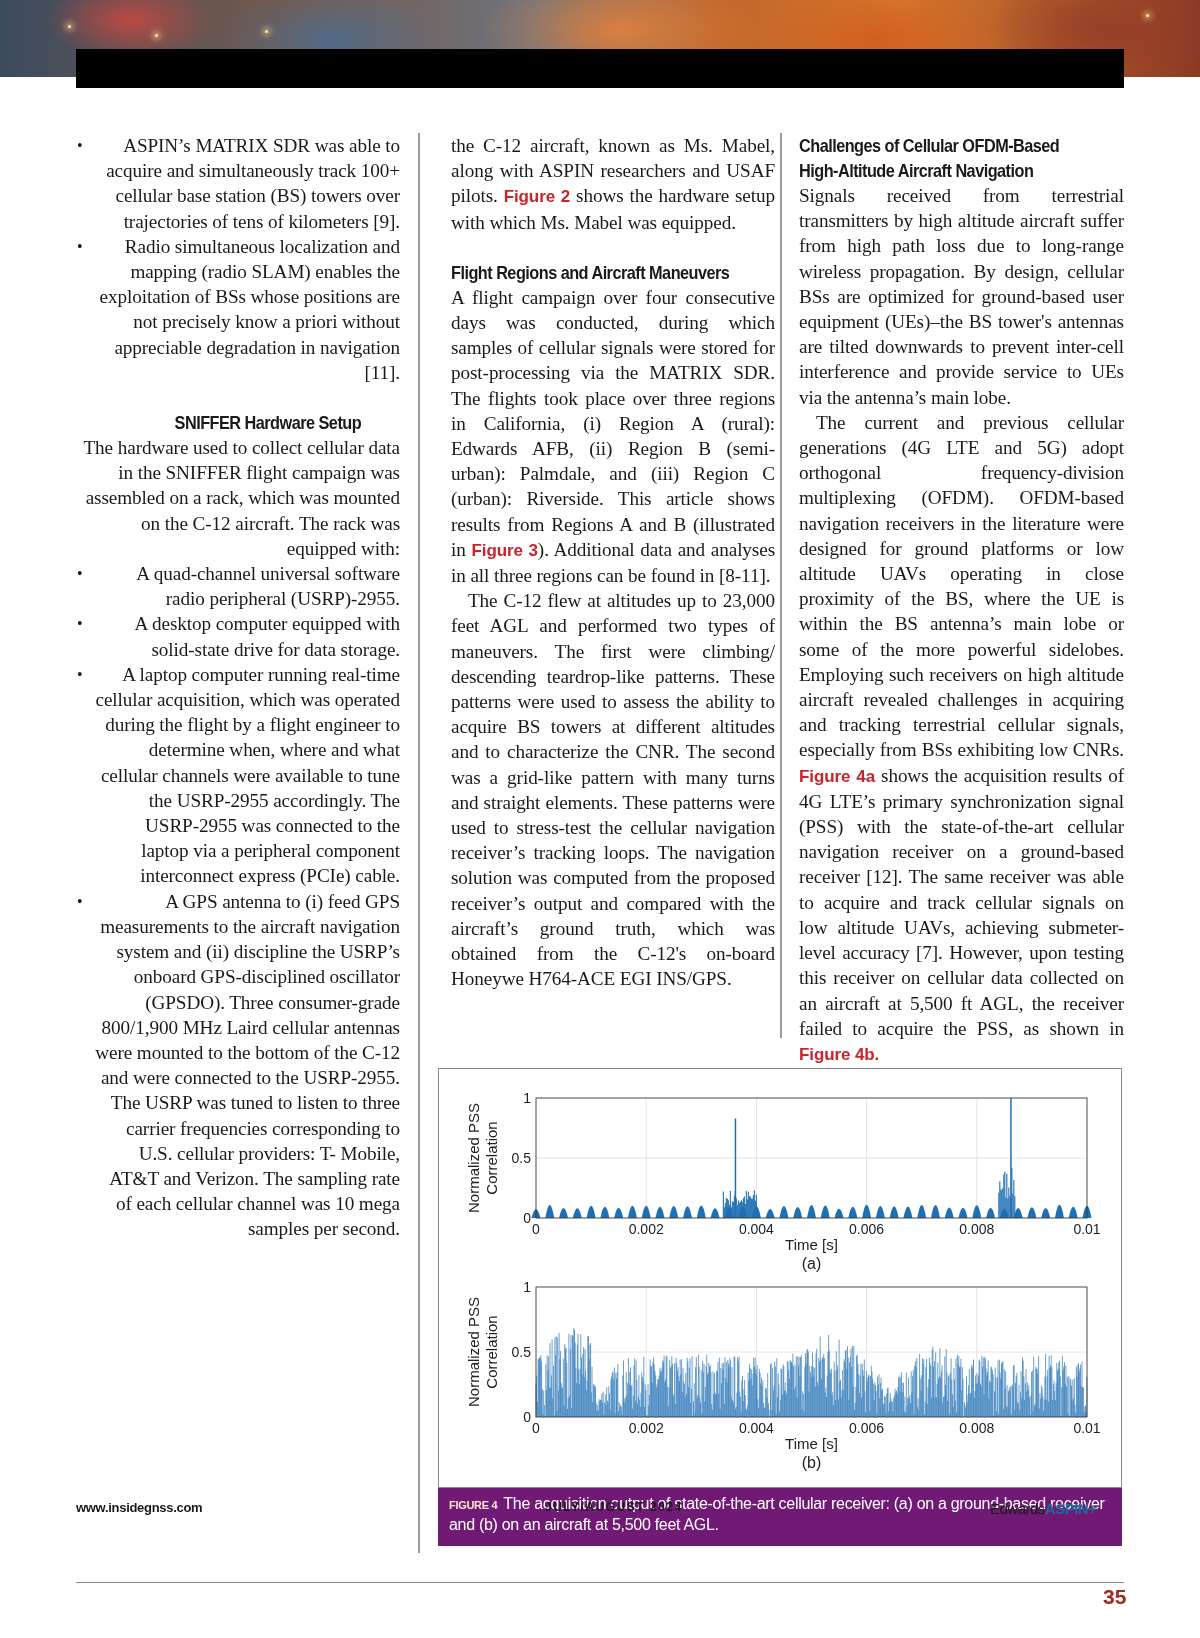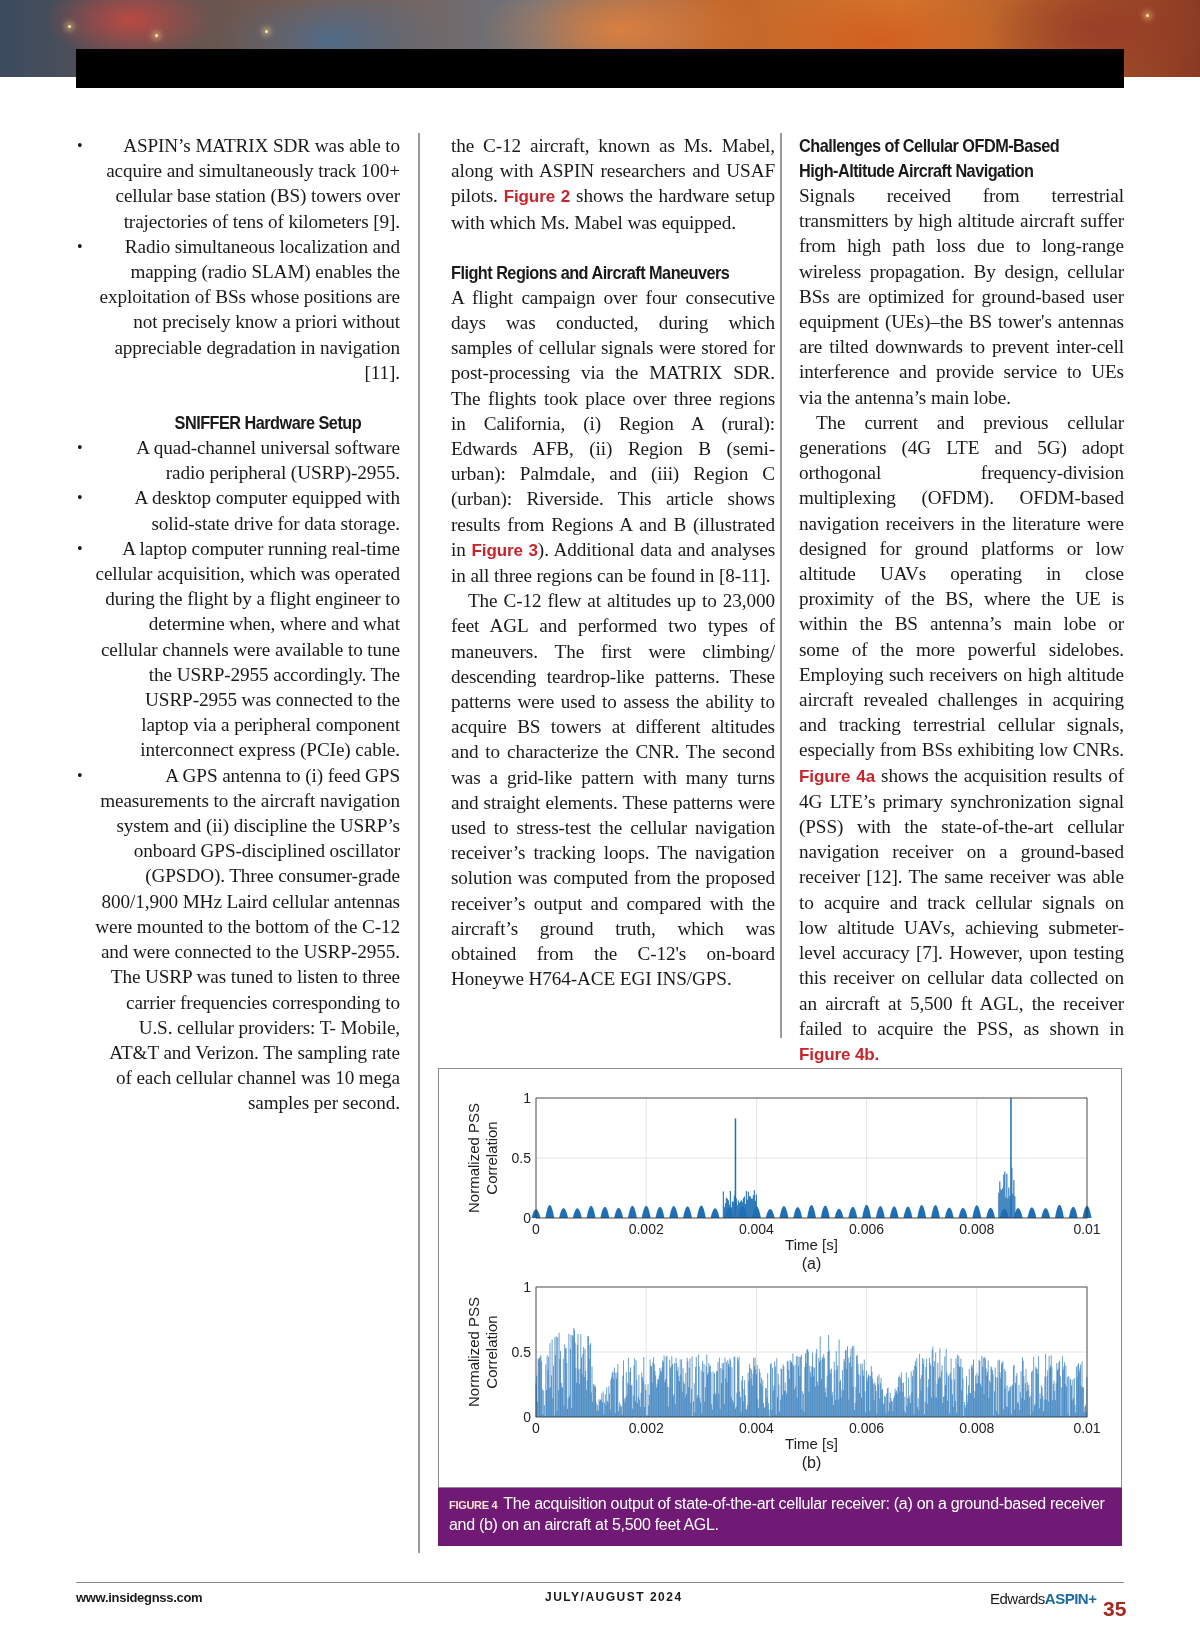--- a/index.html
+++ b/index.html
@@ -26,45 +26,46 @@
   li::before{content:"•";position:absolute;left:1px;top:0;font-size:16px;}
   h3{margin:0;font-family:"Liberation Sans","DejaVu Sans",sans-serif;font-weight:bold;font-size:18.5px;line-height:25px;letter-spacing:-0.6px;transform:scaleX(.88);transform-origin:left;white-space:nowrap;}
   .gap{height:25px;}
   .figref{color:#c8242b;font-family:"Liberation Sans","DejaVu Sans",sans-serif;font-weight:bold;font-size:17px;}
   .figure{position:absolute;left:438px;top:1068px;width:684px;height:478px;}
   .figframe{position:absolute;left:0;top:0;width:682px;height:418px;border:1px solid #8a8a8a;background:#fff;}
   .caption{position:absolute;left:0;top:420px;width:662px;height:46px;background:#701a75;color:#fff;padding:6px 11px;font-family:"Liberation Sans","DejaVu Sans",sans-serif;font-size:16px;line-height:19px;letter-spacing:-0.3px;}
   .caption .fig-label{font-size:11px;font-weight:bold;margin-right:6px;color:#ffe4cf;}
   svg text{font-family:"Liberation Sans","DejaVu Sans",sans-serif;}
   .footer-rule{position:absolute;left:76px;top:1582px;width:1048px;height:1px;background:#888;}
-  .footer{position:absolute;top:1590px;font-family:"Liberation Sans","DejaVu Sans",sans-serif;font-size:13px;}
+  .footer{position:absolute;top:1500px;font-family:"Liberation Sans","DejaVu Sans",sans-serif;font-size:13px;}
   .f-url{left:76px;font-weight:bold;letter-spacing:-0.3px;}
   .f-date{left:545px;font-weight:bold;letter-spacing:1.5px;font-size:12px;}
   .f-brand{left:990px;font-size:15px;letter-spacing:-0.5px;}
   .f-brand b{color:#1b6b9a;}
-  .f-page{left:1103px;top:1585px;color:#a2271c;font-weight:bold;font-size:21px;margin-top:12px;}
+  .f-page{left:1103px;top:1585px;color:#a2271c;font-weight:bold;font-size:21px;}
 </style>
 </head>
 <body>
 
 <div class="banner">
   <span class="star" style="left:68px;top:25px"></span>
   <span class="star" style="left:155px;top:34px"></span>
   <span class="star" style="left:265px;top:30px"></span>
   <span class="star" style="left:1146px;top:14px"></span>
 </div>
 <div class="blackbar"></div>
 
 <div class="col col1">
   <ul>
     <li>ASPIN’s MATRIX SDR was able to acquire and simultaneously track 100+ cellular base station (BS) towers over trajectories of tens of kilometers [9].</li>
     <li>Radio simultaneous localization and mapping (radio SLAM) enables the exploitation of BSs whose positions are not precisely know a priori without appreciable degradation in navigation [11].</li>
   </ul>
   <div class="gap"></div>
   <h3>SNIFFER Hardware Setup</h3>
+  <p>The hardware used to collect cellular data in the SNIFFER flight campaign was assembled on a rack, which was mounted on the C-12 aircraft. The rack was equipped with:</p>
   <ul>
     <li>A quad-channel universal software radio peripheral (USRP)-2955.</li>
     <li>A desktop computer equipped with solid-state drive for data storage.</li>
     <li>A laptop computer running real-time cellular acquisition, which was operated during the flight by a flight engineer to determine when, where and what cellular channels were available to tune the USRP-2955 accordingly. The USRP-2955 was connected to the laptop via a peripheral component interconnect express (PCIe) cable.</li>
     <li>A GPS antenna to (i) feed GPS measurements to the aircraft navigation system and (ii) discipline the USRP’s onboard GPS-disciplined oscillator (GPSDO). Three consumer-grade 800/1,900 MHz Laird cellular antennas were mounted to the bottom of the C-12 and were connected to the USRP-2955. The USRP was tuned to listen to three carrier frequencies corresponding to U.S. cellular providers: T- Mobile, AT&amp;T and Verizon. The sampling rate of each cellular channel was 10 mega samples per second.</li>
   </ul>
 </div>
 
 <div class="rule" style="left:418px;top:133px;height:1420px;"></div>
 

